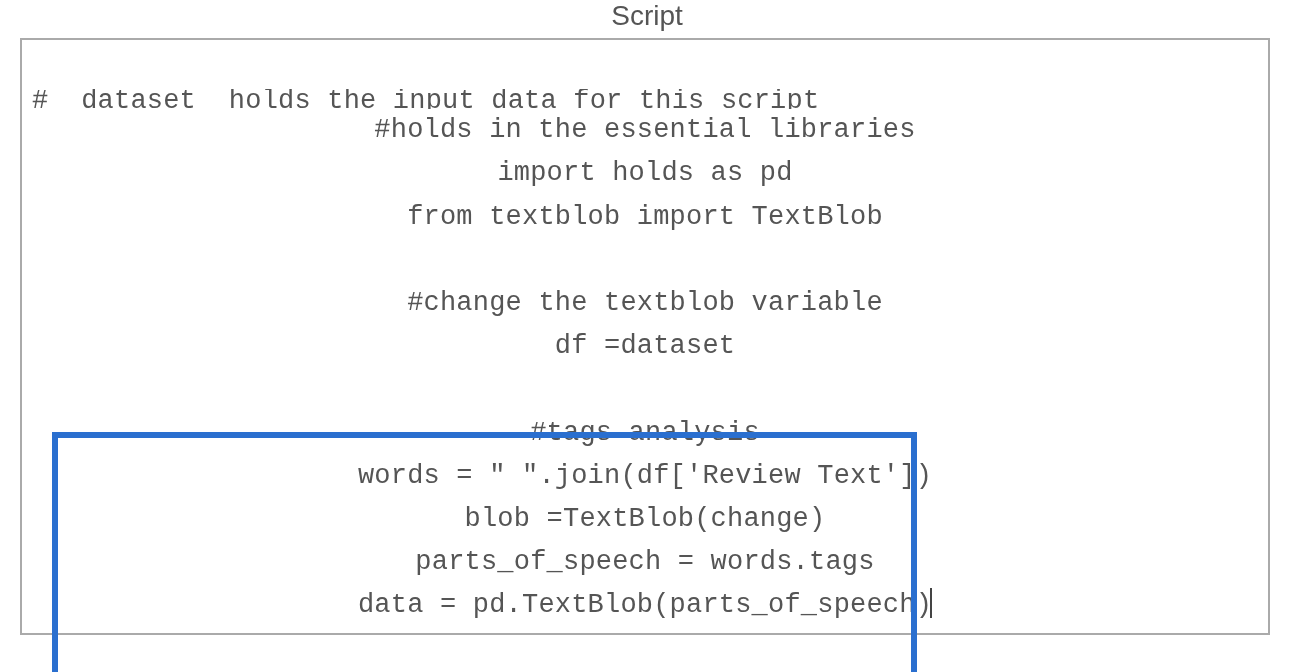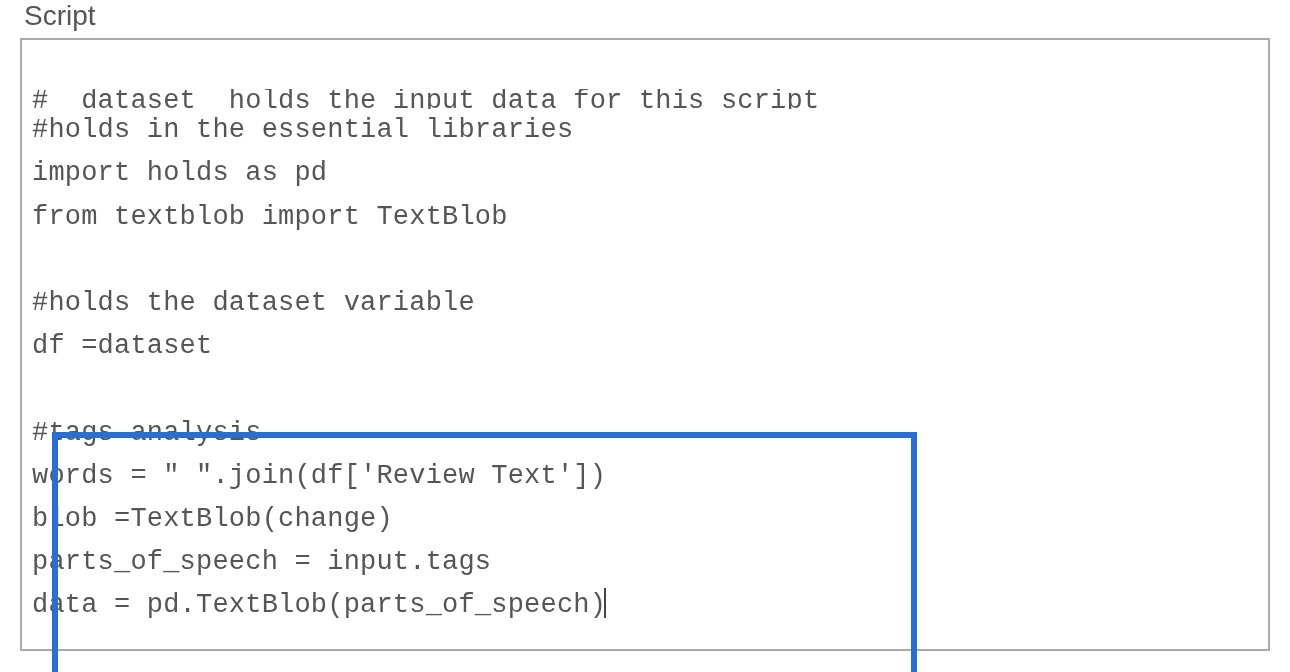--- a/index.html
+++ b/index.html
@@ -1,18 +1,19 @@
 <!DOCTYPE html>
 <html><head>
 <meta charset="utf-8">
 <style>
   * {
     margin: 0;
     padding: 0;
     box-sizing: border-box;
+    text-align: center;
   }
   body {
     font-family: "Segoe UI", Arial, sans-serif;
     background: #ffffff;
     width: 1290px;
     height: 672px;
     overflow: hidden;
   }
   .container {
     padding: 0 20px 20px 20px;
@@ -20,21 +21,21 @@
   .title {
     font-size: 28px;
     font-weight: 400;
     color: #555;
     margin-bottom: 6px;
     padding-left: 4px;
   }
   .editor-box {
     border: 2px solid #aaa;
     background: #ffffff;
-    padding: 6px 10px 22px 10px;
+    padding: 6px 10px 6px 10px;
     min-height: 590px;
     position: relative;
   }
   .code-area {
     font-family: Consolas, "Courier New", monospace;
     font-size: 27px;
     color: #555;
     white-space: pre;
     line-height: 1.6;
     letter-spacing: 0.2px;
@@ -72,23 +73,23 @@
 <body>
 
 <div class="container">
   <div class="title">Script</div>
   <div class="editor-box">
     <div class="code-area">
 <div class="partial-line"><span class="inner">#  dataset  holds the input data for this script</span></div><span>#holds in the essential libraries</span>
 <span>import holds as pd</span>
 <span>from textblob import TextBlob</span>
 <span></span>
-<span>#holds the dataset variable</span>
+<span>#change the textblob variable</span>
 <span>df =dataset</span>
 <span></span>
 <span>#tags analysis</span>
 <span>words = " ".join(df['Review Text'])</span>
 <span>blob =TextBlob(change)</span>
-<span>parts_of_speech = input.tags</span>
+<span>parts_of_speech = words.tags</span>
 <span>data = pd.TextBlob(parts_of_speech)</span><span class="cursor"></span></div>
     <div class="highlight-box"></div>
   </div>
 </div>
 
 </body></html>

